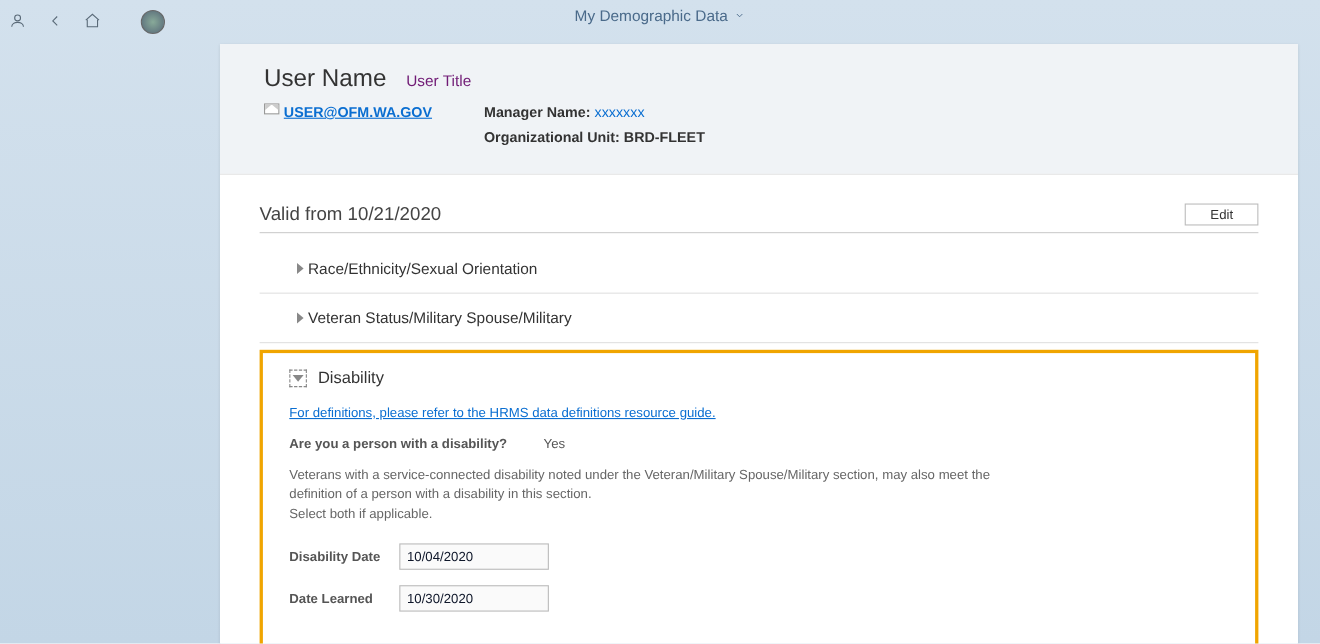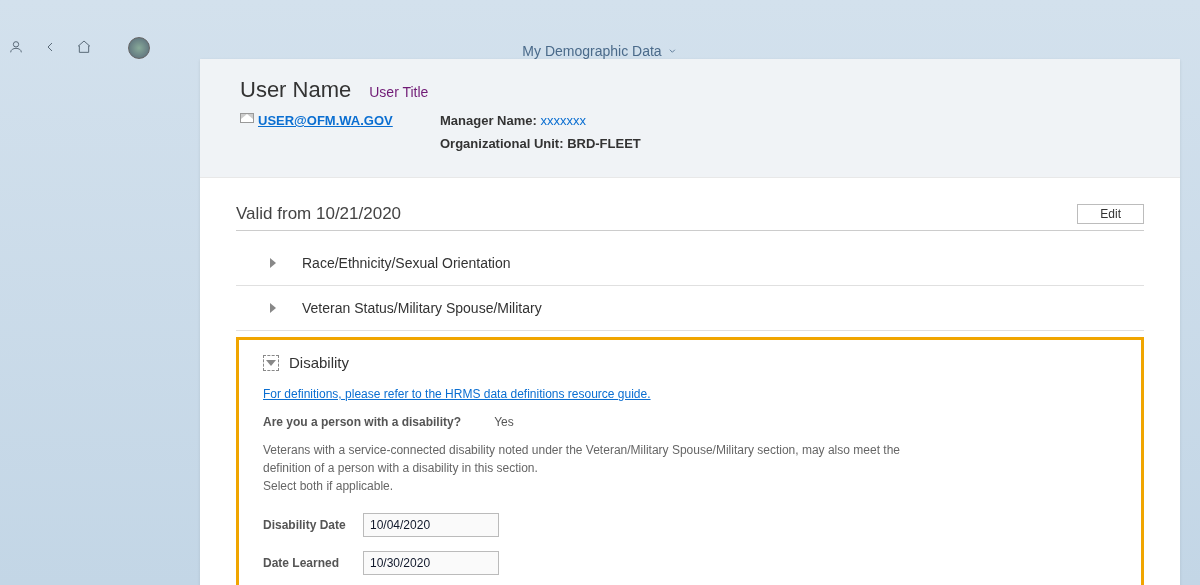--- a/index.html
+++ b/index.html
@@ -8,24 +8,23 @@
     background: linear-gradient(180deg, #d3e1ed 0%, #c3d6e6 100%);
     width: 1200px;
     height: 585px;
     overflow: hidden;
     font-size: 13px;
     color: #333;
   }
   .top-bar {
     display: flex;
     align-items: center;
-    height: 22px;
+    height: 40px;
     padding: 0 8px;
     position: relative;
-    margin-top: 37px;
   }
   .top-icons { display: flex; align-items: center; gap: 18px; }
   .top-icon svg { width: 16px; height: 16px; stroke: #5a6a78; fill: none; stroke-width: 1.5; }
   .seal {
     width: 22px; height: 22px; border-radius: 50%;
     background: radial-gradient(circle, #8a9 0%, #567 100%);
     border: 1px solid #666;
     margin-left: 18px;
   }
   .page-title-wrap {
@@ -61,21 +60,21 @@
   .mail-icon::before{content:"";position:absolute;top:0;left:0;right:0;border-bottom:5px solid transparent;border-left:6px solid #ccc;border-right:6px solid #ccc;}
   .email-link { color: #0a6ed1; font-weight: bold; font-size: 13px; }
   .hp-right { flex:1; }
   .hp-field { font-size: 13px; margin-bottom: 8px; }
   .hp-field b { font-weight: bold; }
   .link-blue { color: #0a6ed1; }
   .body-area { padding: 26px 36px 0 36px; }
   .valid-row { display: flex; justify-content: space-between; align-items: center; border-bottom: 1px solid #ccc; padding-bottom: 6px; margin-bottom: 10px;}
   .valid-text { font-size: 17px; color: #444; }
   .edit-btn { border:1px solid #bcbcbc; background:#fff; padding:2px 22px; font-size:12px; color:#333; cursor:pointer;}
-  .accordion-item { border-bottom: 1px solid #e0e0e0; padding: 14px 0 14px 34px; display:flex; align-items:center; gap:26px;}
+  .accordion-item { border-bottom: 1px solid #e0e0e0; padding: 14px 0 14px 34px; display:flex; align-items:center; gap:4px;}
   .chev { width:0;height:0;border-top:5px solid transparent;border-bottom:5px solid transparent;border-left:6px solid #888;}
   .acc-label { font-size: 14px; color: #333; }
   .highlight-box { border: 3px solid #f0a500; padding: 8px 12px 18px 24px; margin-top: 6px; }
   .disability-header { display: flex; align-items: center; gap: 10px; padding: 6px 0 10px 0;}
   .chev-down-box { border:1px dashed #888; padding:1px; display:flex; align-items:center; justify-content:center; width:16px;height:16px;}
   .chev-down { width:0;height:0;border-left:5px solid transparent;border-right:5px solid transparent;border-top:6px solid #888;}
   .dis-title { font-size: 15px; color: #333; }
   .definitions-link { color: #0a6ed1; font-size: 12px; margin: 6px 0 14px 0; display:block;}
   .qa-row { font-size: 12px; color:#555; margin-bottom: 12px;}
   .qa-row b { color:#555; font-weight:bold; margin-right: 30px;}

